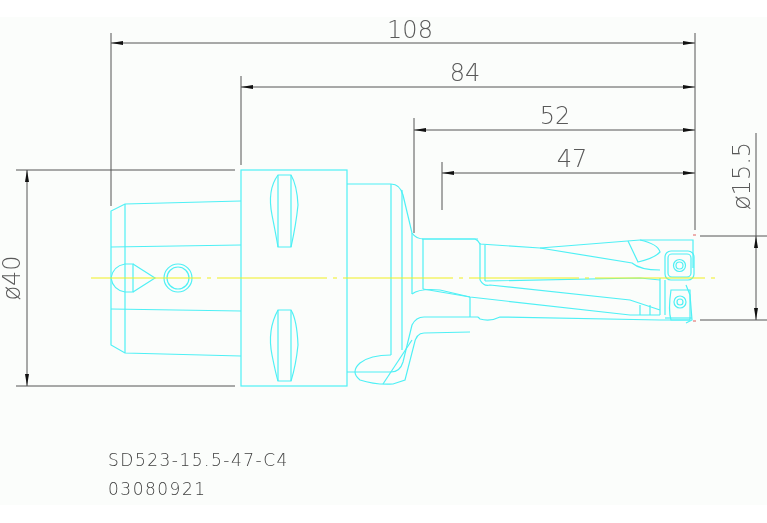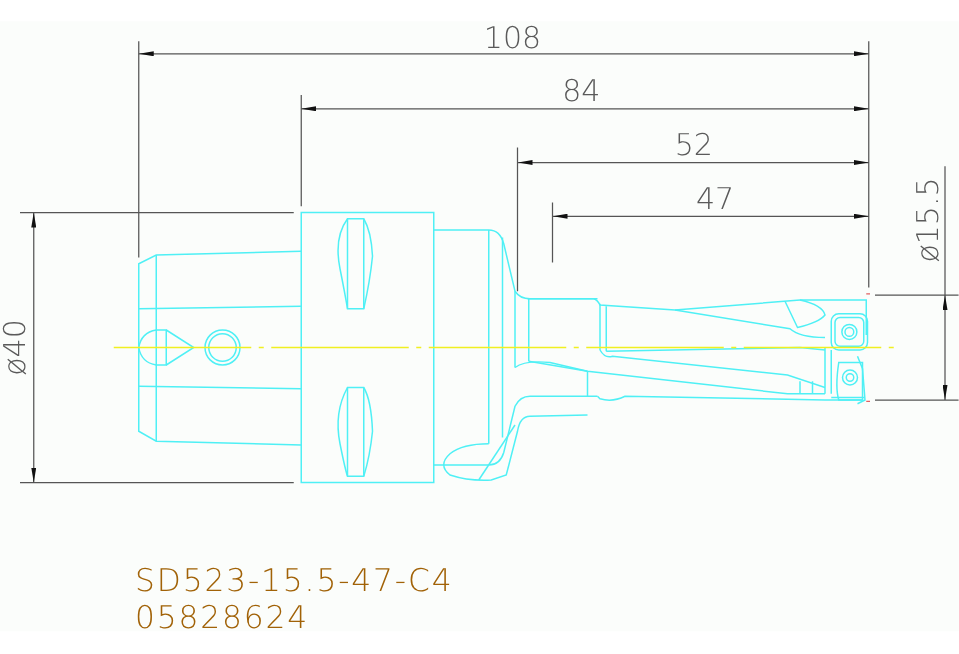--- a/index.html
+++ b/index.html
@@ -1,20 +1,20 @@
 <!DOCTYPE html>
 <html><head>
 <meta charset="utf-8">
 <style>
   html, body { margin: 0; padding: 0; background: #ffffff; }
   body { width: 767px; height: 523px; position: relative; overflow: hidden; font-family: "DejaVu Sans", sans-serif; }
   .sheet { position: absolute; left: 0; top: 17px; width: 767px; height: 488px; background: #fbfdfb; }
   svg { position: absolute; left: 0; top: 0; }
   .dimtext { font-family: "DejaVu Sans", sans-serif; font-weight: 200; fill: #5a5a5a; }
-  .label { position: absolute; font-family: "DejaVu Sans", sans-serif; color: #a16207; font-size: 25px; letter-spacing: 1.5px; font-weight: 200; line-height: 1; }
+  .label { position: absolute; font-family: "DejaVu Sans", sans-serif; color: #404040; font-size: 17px; letter-spacing: 1.5px; font-weight: 200; line-height: 1; }
 </style>
 </head>
 <body>
 
 <div class="sheet"></div>
 
 <svg width="767" height="523" viewBox="0 0 767 523">
   <defs>
     <marker id="arrowR" viewBox="0 0 12 4" refX="12" refY="2" markerWidth="12" markerHeight="4" orient="auto" markerUnits="userSpaceOnUse">
       <path d="M0,0 L12,2 L0,4 z" fill="#111"></path>
@@ -131,13 +131,13 @@
 
   <g stroke="#e06060" stroke-width="1">
     <line x1="693" y1="235" x2="696" y2="235"></line>
     <line x1="693" y1="321" x2="696" y2="321"></line>
   </g>
 
   <line x1="91" y1="278" x2="720" y2="278" stroke="#f0f020" stroke-width="1.2" stroke-dasharray="110,6,4,6"></line>
 </svg>
 
 <div class="label" style="left:108px; top:452px;">SD523-15.5-47-C4</div>
-<div class="label" style="left:108px; top:481px;">05828624</div>
+<div class="label" style="left:108px; top:481px;">03080921</div>
 
 </body></html>

